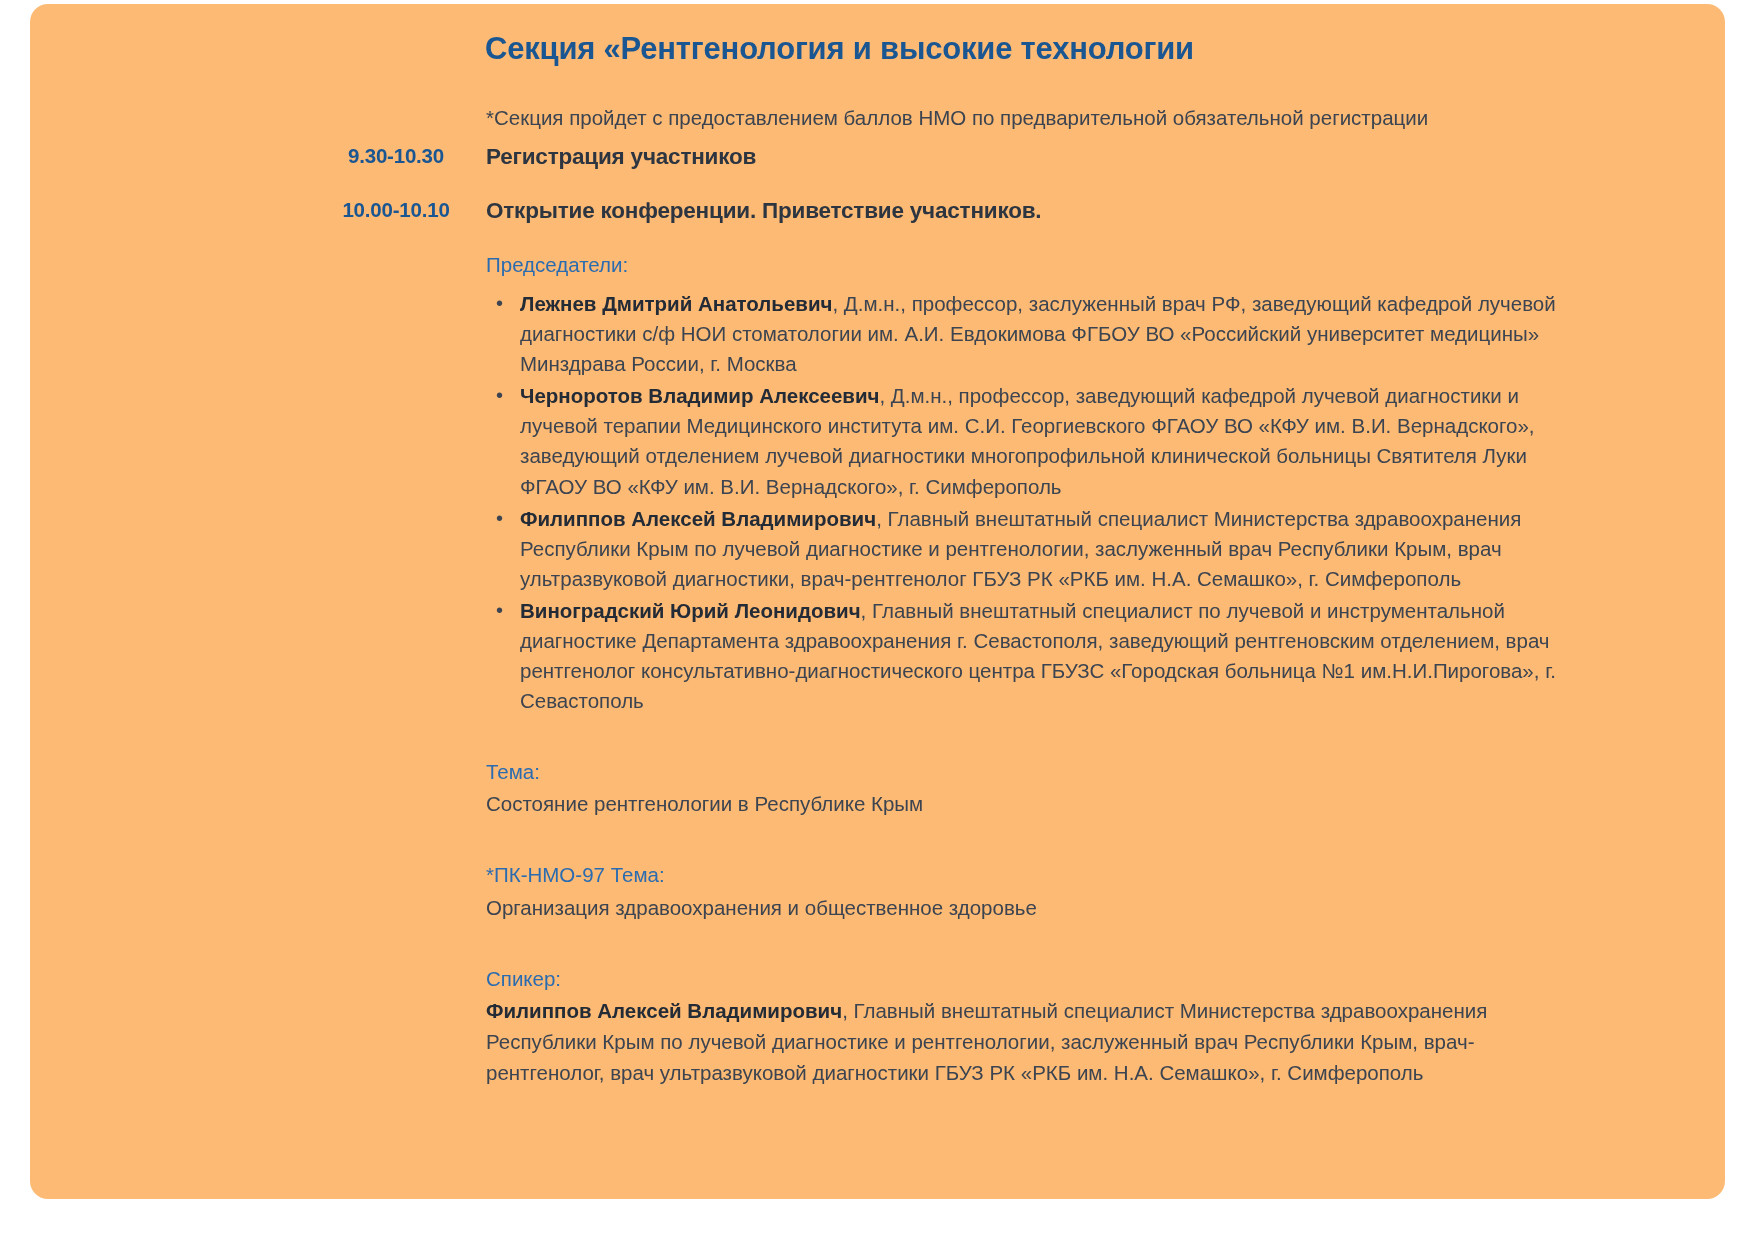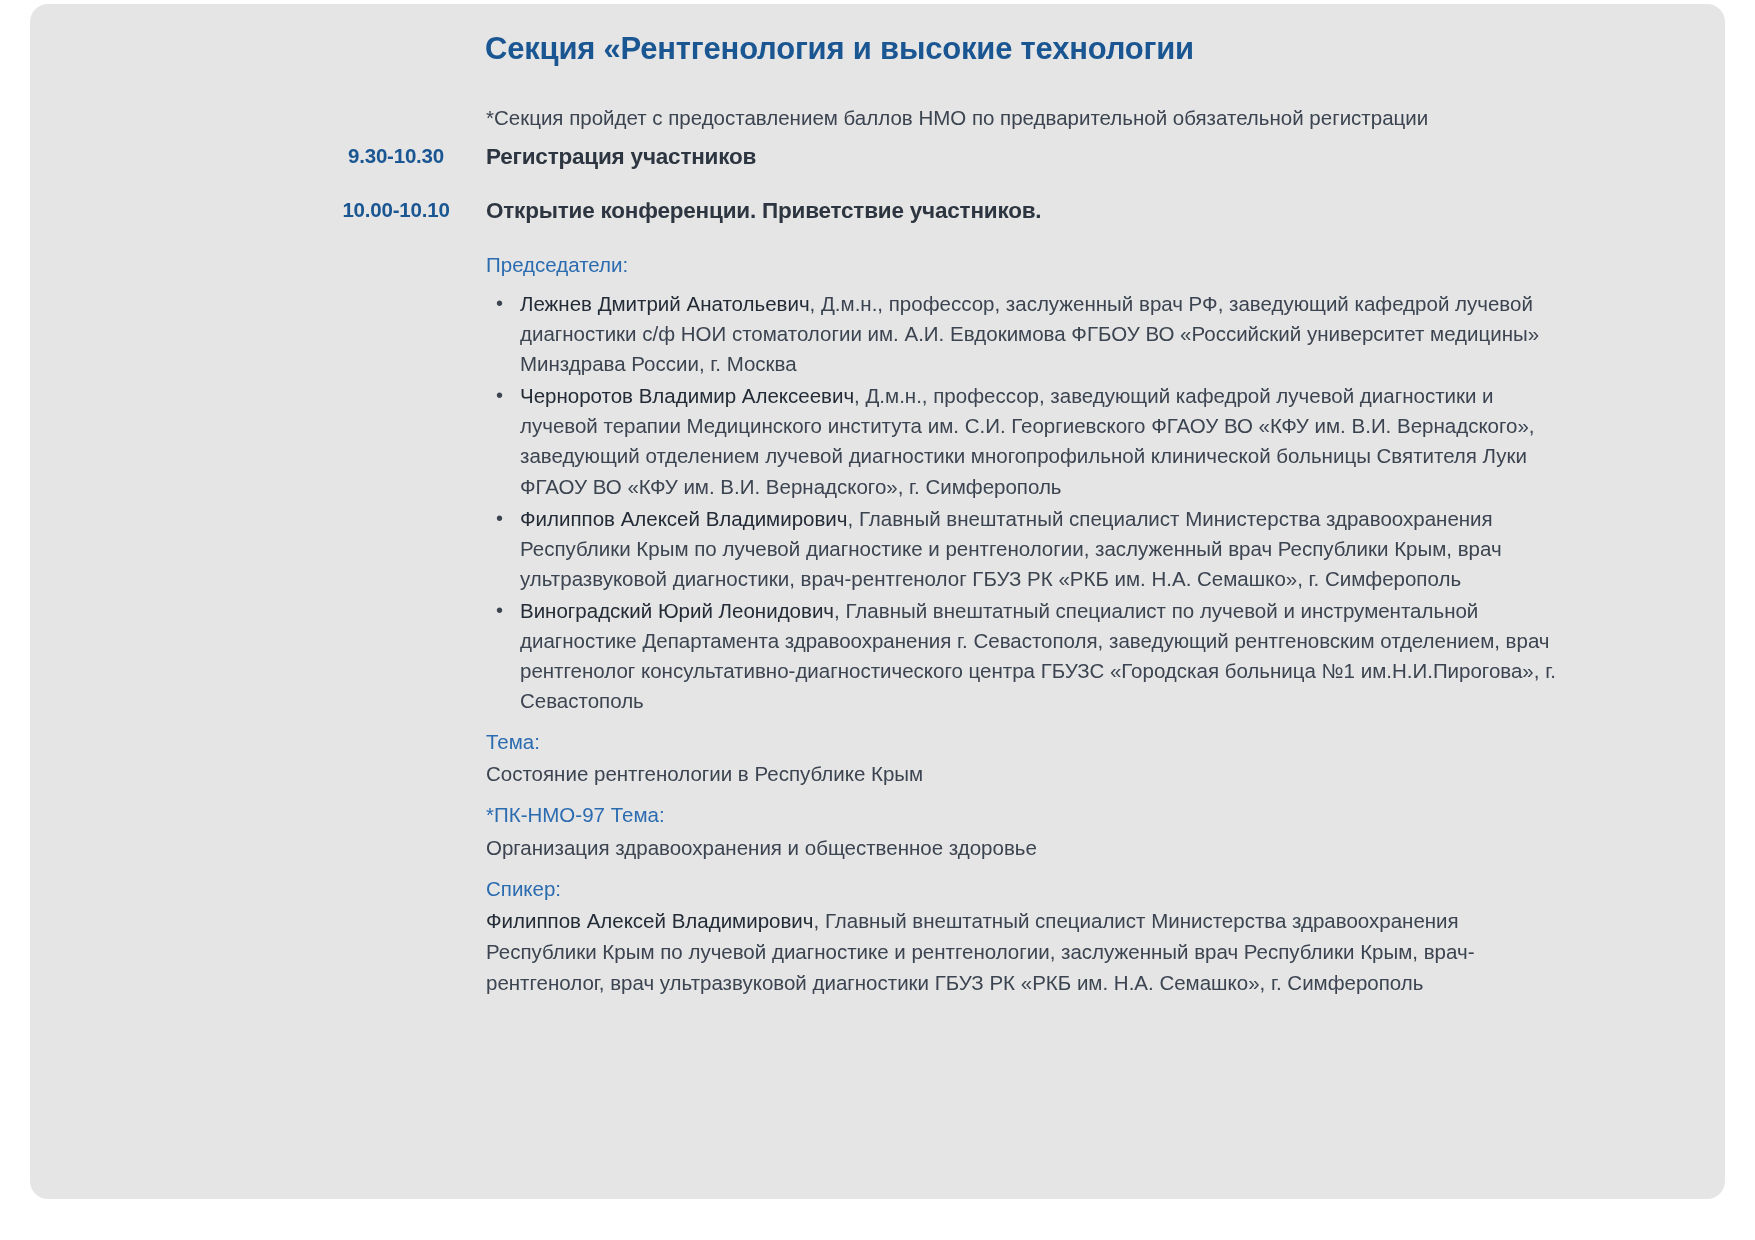--- a/index.html
+++ b/index.html
@@ -13,21 +13,21 @@
     font-family: "Liberation Sans", sans-serif;
     overflow: hidden;
   }
 
   .panel {
     position: absolute;
     left: 30px;
     top: 4px;
     width: 1695px;
     height: 1195px;
-    background: #e5e5e5;
+    background: #fdba74;
     border-radius: 18px;
     box-sizing: border-box;
   }
 
   .inner {
     position: absolute;
     left: 0;
     top: 0;
     width: 1695px;
     height: 1195px;
@@ -123,25 +123,25 @@
   }
   ul.people > li::before {
     content: "\2022";
     position: absolute;
     left: 10px;
     top: 0;
     color: #3b4450;
     font-size: 20px;
   }
   .pname {
-    font-weight: normal;
+    font-weight: bold;
     color: #232b36;
   }
 
-  .block { margin-top: 10px; }
+  .block { margin-top: 40px; }
   .block:first-child { margin-top: 0; }
 </style>
 </head>
 <body>
 
 <div class="panel">
   <div class="inner">
 
     <div class="section-title">Секция «Рентгенология и высокие технологии</div>
 

